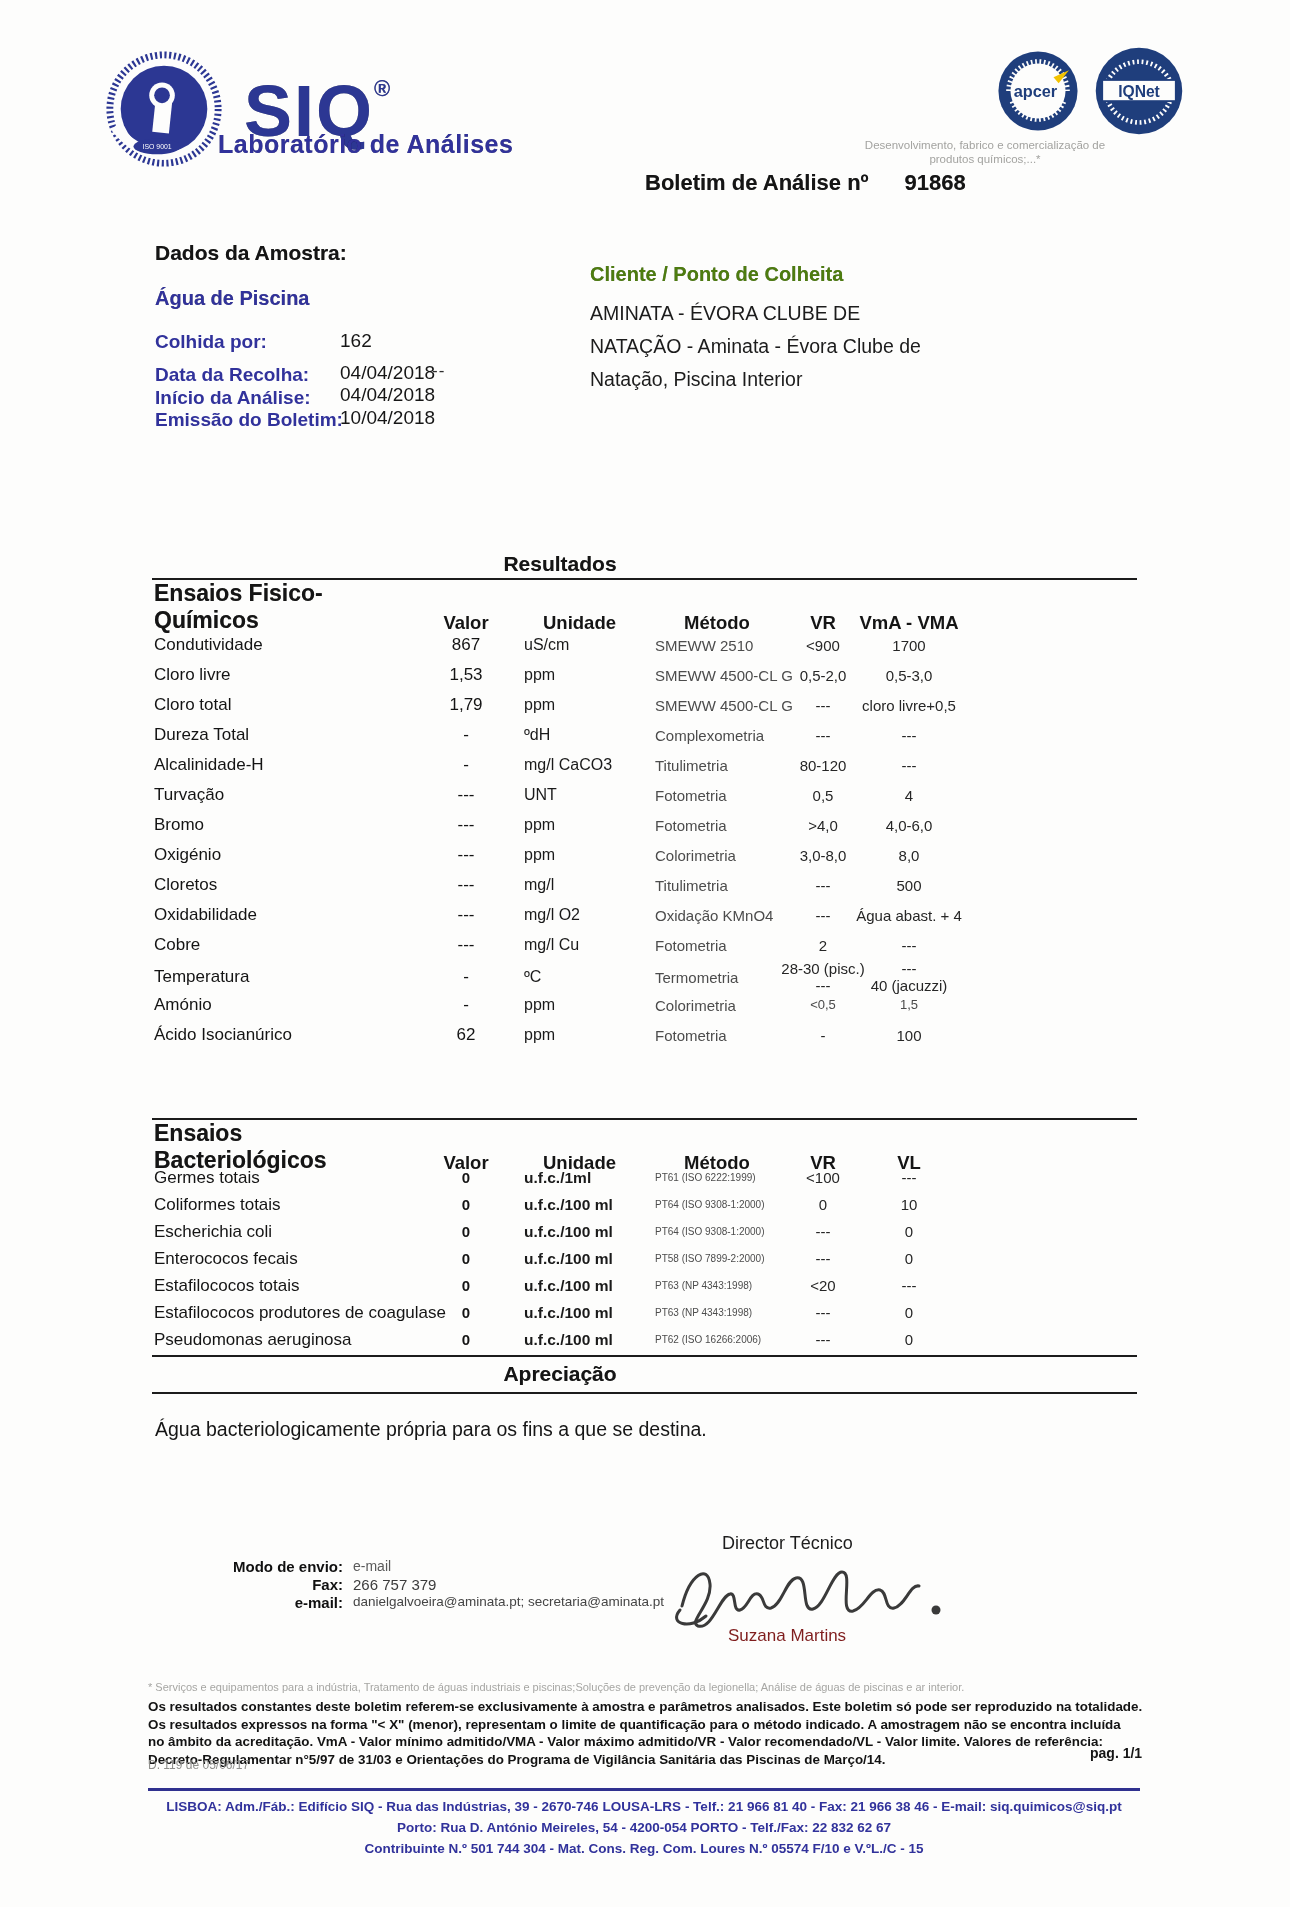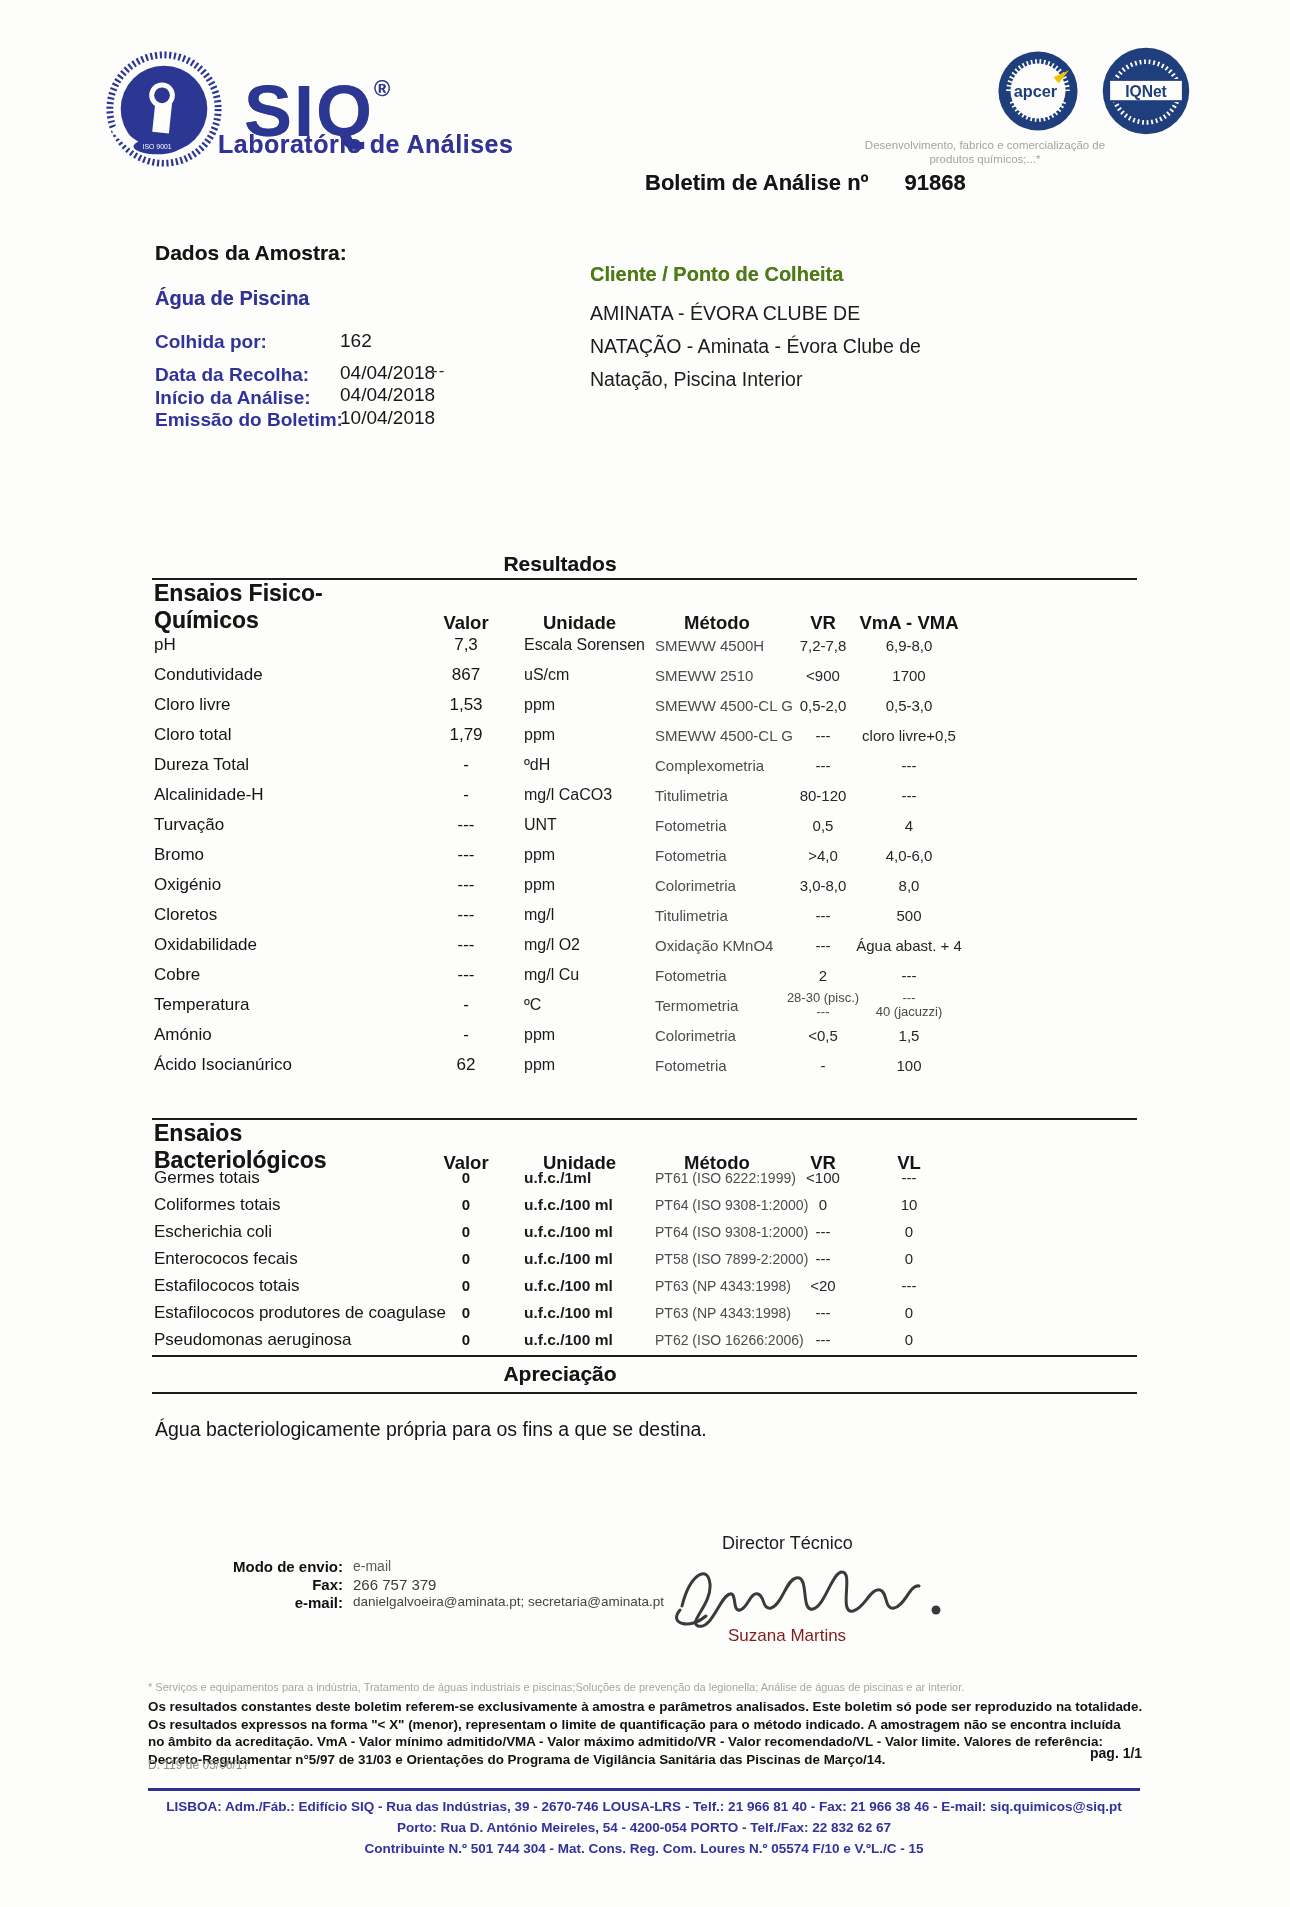--- a/index.html
+++ b/index.html
@@ -9,21 +9,21 @@
   }
   .abs{position:absolute;}
   .rule{position:absolute;left:152px;width:985px;height:2px;background:#1c1c1c;}
   .soft{text-shadow:0 0 .5px rgba(0,0,0,.45);}
 
   
   .siq-wrap{left:100px;top:48px;display:flex;align-items:center;gap:16px;}
   .siq-text{font-size:72px;font-weight:700;color:#2c3793;letter-spacing:2px;line-height:1;}
   .siq-text sup{font-size:22px;vertical-align:40px;font-weight:700;}
   .lab-title{left:218px;top:130px;font-size:25px;font-weight:700;color:#31329b;letter-spacing:.5px;}
-  .certs{left:995px;top:45px;display:flex;gap:19px;align-items:center;}
+  .certs{left:995px;top:45px;display:flex;gap:12px;align-items:center;}
   .cert-caption{left:785px;top:138px;width:400px;text-align:center;font-size:11.5px;color:#a3a3a0;line-height:14px;}
   .bulletin{left:645px;top:170px;display:flex;gap:36px;align-items:center;}
   .bulletin .lbl{font-size:22px;font-weight:700;}
   .bulletin .num{font-size:22px;font-weight:700;}
 
   
   .s-title{left:155px;top:241px;font-size:21px;font-weight:700;}
   .s-type{left:155px;top:287px;font-size:20px;font-weight:700;color:#31329b;}
   .f-label{font-size:19px;font-weight:700;color:#31329b;}
   .f-value{font-size:19px;color:#161616;}
@@ -46,21 +46,21 @@
   .cl-unid{font-size:16px;justify-self:start;padding-left:12px;color:#1a1a1a;}
   .cl-met{font-size:15px;justify-self:start;padding-left:8px;color:#4c4c4c;}
   .cl-vr{font-size:15px;justify-self:center;text-align:center;color:#262626;}
   .cl-vma{font-size:15px;justify-self:center;text-align:center;color:#262626;}
   .chem-body .trow{height:30px;}
   .chem-body{margin-top:12px;}
   .chem-body .trow:nth-child(13) .cl-vr,
   .chem-body .trow:nth-child(13) .cl-vma{font-size:13px;line-height:14px;color:#4a4a4a;}
   .bact-body{margin-top:6px;}
   .bact-body .trow{height:27px;}
-  .bact-body .cl-met{font-size:14px;}
+  .bact-body .cl-met{font-size:10px;}
   .bact-body .cl-unid{font-size:15.5px;font-weight:600;}
   .bact-body .cl-valor{font-size:15px;font-weight:600;}
 
   
   .apr-text{left:155px;top:1418px;font-size:19.5px;color:#161616;}
 
   
   .dispatch{left:148px;top:1558px;display:grid;grid-template-columns:195px auto;column-gap:10px;row-gap:1px;}
   .d-lbl{font-size:15px;font-weight:700;text-align:right;color:#101010;}
   .d-val{font-size:15px;color:#3c3c3c;}
@@ -155,29 +155,20 @@
       <span class="h-name soft">Ensaios Fisico-Químicos</span>
       <span class="h-c">Valor</span>
       <span class="h-c">Unidade</span>
       <span class="h-c">Método</span>
       <span class="h-c">VR</span>
       <span class="h-c">VmA - VMA</span>
       <span></span>
     </div>
     <div class="chem-body">
 
-    <div class="trow">
-        <span class="cell cl-name">pH</span>
-        <span class="cell cl-valor">7,3</span>
-        <span class="cell cl-unid">Escala Sorensen</span>
-        <span class="cell cl-met">SMEWW 4500H</span>
-        <span class="cell cl-vr">7,2-7,8</span>
-        <span class="cell cl-vma">6,9-8,0</span>
-        <span></span>
-      </div>
         <div class="trow">
         <span class="cell cl-name">Condutividade</span>
         <span class="cell cl-valor">867</span>
         <span class="cell cl-unid">uS/cm</span>
         <span class="cell cl-met">SMEWW 2510</span>
         <span class="cell cl-vr">&lt;900</span>
         <span class="cell cl-vma">1700</span>
         <span></span>
       </div>
         <div class="trow">

